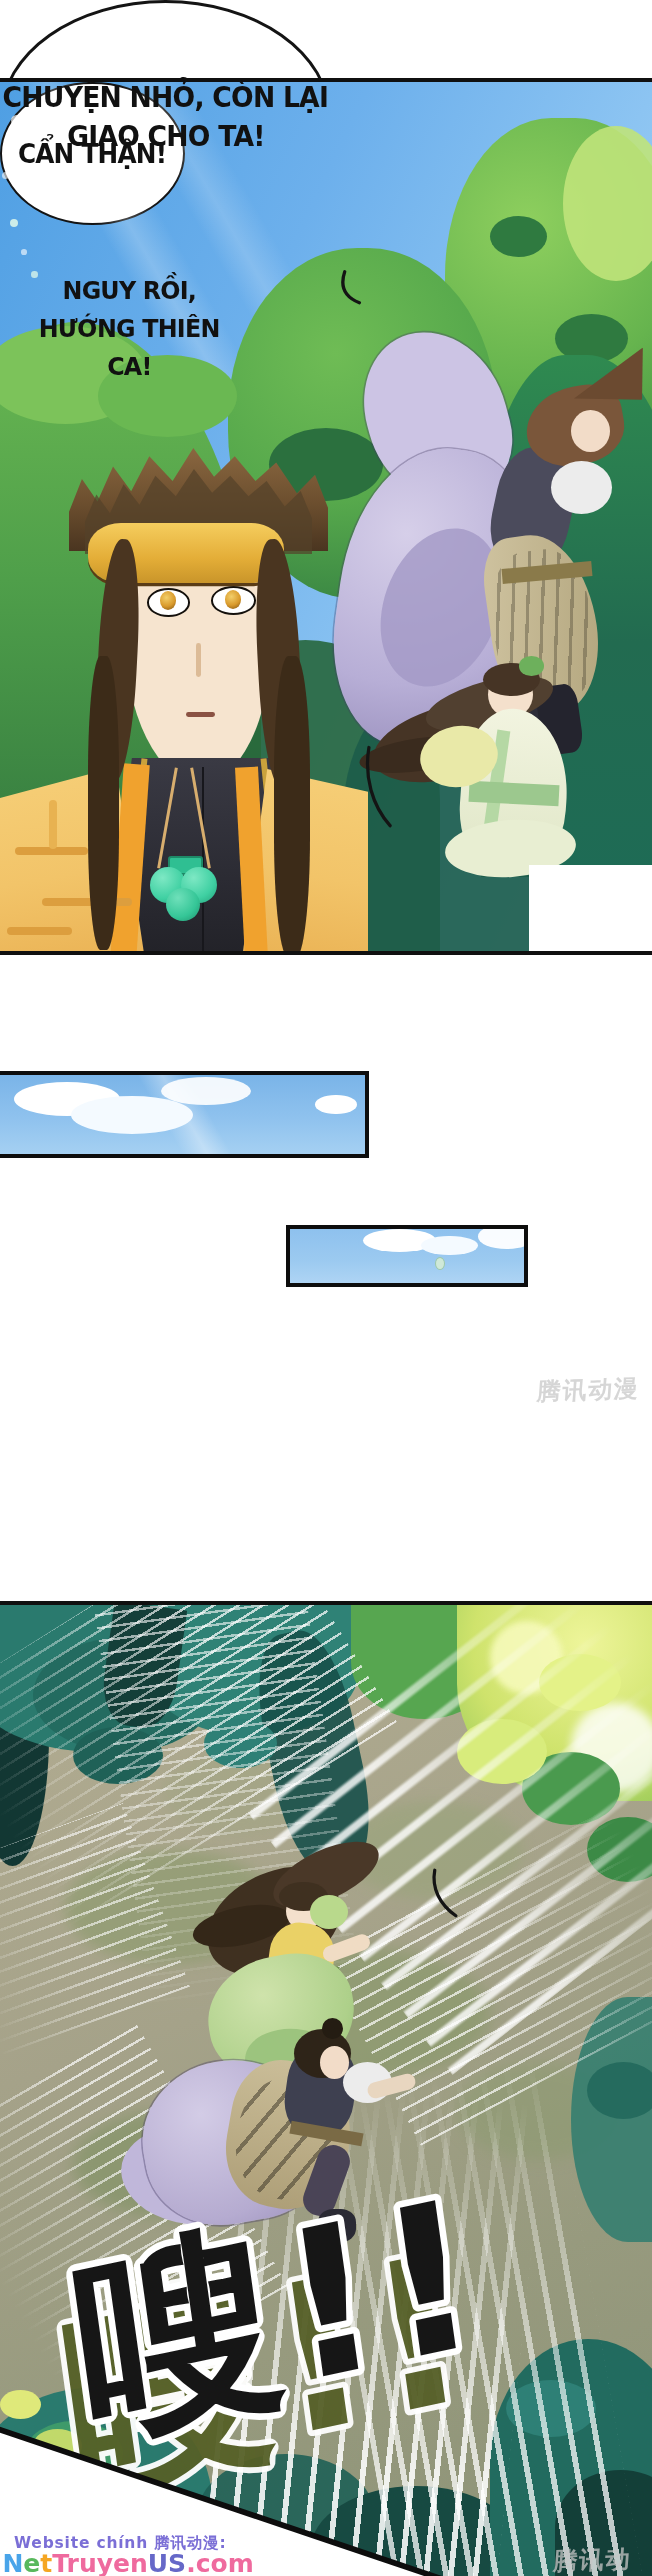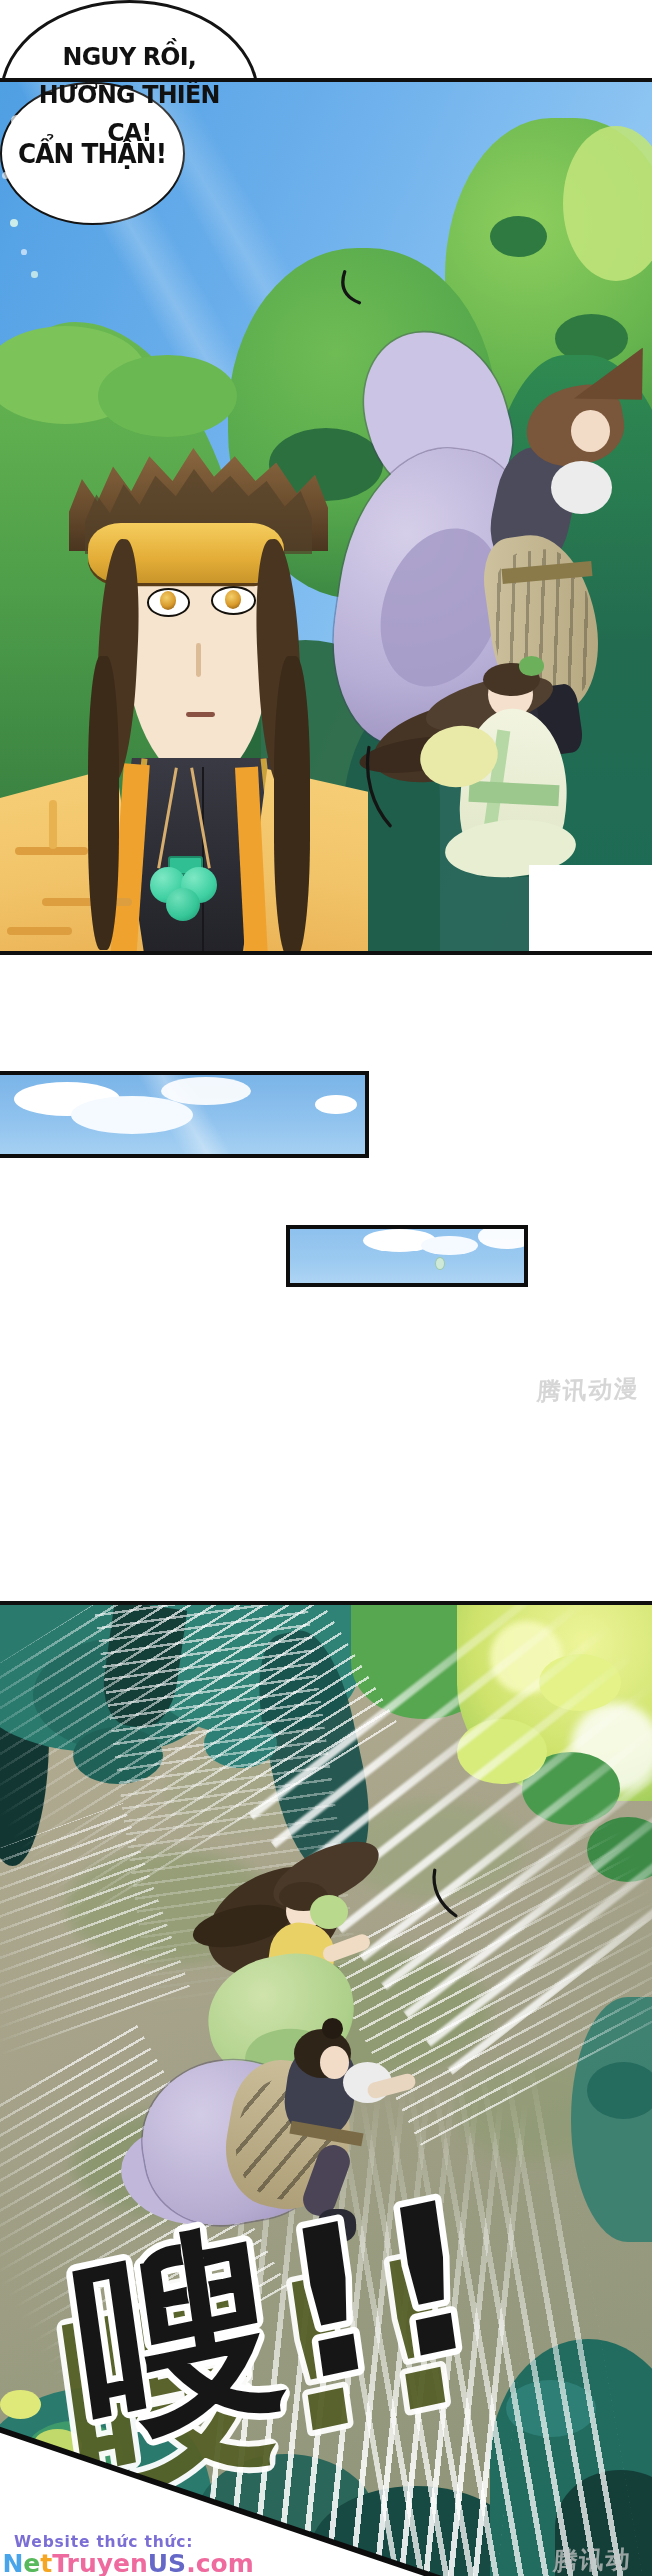--- a/index.html
+++ b/index.html
@@ -128,20 +128,24 @@
       <div class="btxt">CẨN THẬN!</div>
     </div>
     <svg class="a" style="left:330px;top:188px;" width="49" height="41" viewBox="0 0 60 50">
       <path d="M18,2 C12,20 18,33 36,40" fill="none" stroke="#141414" stroke-width="4" stroke-linecap="round"></path>
     </svg>
   </div>
 
   <svg class="a" style="left:351px;top:744px;z-index:6;" width="57" height="86" viewBox="0 0 70 105">
     <path d="M22,4 C16,40 26,75 48,100" fill="none" stroke="#141414" stroke-width="4" stroke-linecap="round"></path>
   </svg>
+  <div class="bubble" style="left:222px;top:822px;width:325px;height:228px;font-size:28px;line-height:39px;">
+    <div class="btxt">CHUYỆN NHỎ, CÒN LẠI</div>
+    <div class="btxt">GIAO CHO TA!</div>
+  </div>
 
   <div class="a" style="left:-6.5px;top:1071px;width:375px;height:87px;border:4.9px solid #0d0d0d;box-sizing:border-box;overflow:hidden;background:linear-gradient(180deg,#7ab4e8 0%,#8fc2ee 55%,#a5d0f2 100%);">
     <div class="a" style="left:65px;top:-16.3px;width:245px;height:114px;background:linear-gradient(60deg,transparent 42%,rgba(255,255,255,.35) 50%,transparent 58%);"></div>
     <div class="a blob" style="left:16.3px;top:6.5px;width:106px;height:34px;background:#fff;"></div>
     <div class="a blob" style="left:73px;top:21px;width:122px;height:38px;background:#f4faff;"></div>
     <div class="a blob" style="left:163px;top:1.6px;width:90px;height:28px;background:#fff;opacity:.9;"></div>
     <div class="a blob" style="left:317px;top:19.6px;width:42px;height:19.6px;background:#fff;"></div>
   </div>
   <div class="a" style="left:286px;top:1225px;width:242px;height:62px;border:4.9px solid #0d0d0d;box-sizing:border-box;overflow:hidden;background:linear-gradient(180deg,#8ec1ee 0%,#9ccaf0 60%,#aed4f4 100%);">
     <div class="a blob" style="left:73px;top:0px;width:73px;height:23px;background:#fff;"></div>
@@ -244,17 +248,17 @@
   <div class="bubble" style="left:326px;top:1911px;width:253px;height:184px;font-size:25px;line-height:38px;">
     <div class="btxt">NGUY RỒI,</div>
     <div class="btxt">HƯỚNG THIÊN</div>
     <div class="btxt">CA!</div>
   </div>
 
   <svg class="a" style="left:0;top:2415px;z-index:7;" width="457" height="161" viewBox="0 0 560 197">
     <line x1="-6" y1="16" x2="545" y2="202" stroke="#0d0d0d" stroke-width="7"></line>
   </svg>
 
-  <div class="a ftlabel" style="left:14px;top:2533px;color:#7b6fd6;z-index:9;">Website thức thức:</div>
+  <div class="a ftlabel" style="left:14px;top:2533px;color:#7b6fd6;z-index:9;">Website chính 腾讯动漫:</div>
   <div class="a ftsite" style="left:2.4px;top:2549px;z-index:9;"><span style="color: rgb(73, 164, 233);">N</span><span style="color: rgb(88, 184, 92);">e</span><span style="color: rgb(245, 166, 35);">t</span><span style="color: rgb(239, 106, 158);">T</span><span style="color: rgb(239, 106, 158);">r</span><span style="color: rgb(239, 106, 158);">u</span><span style="color: rgb(239, 106, 158);">y</span><span style="color: rgb(239, 106, 158);">e</span><span style="color: rgb(239, 106, 158);">n</span><span style="color: rgb(102, 104, 200);">U</span><span style="color: rgb(102, 104, 200);">S</span><span style="color: rgb(239, 106, 158);">.</span><span style="color: rgb(239, 106, 158);">c</span><span style="color: rgb(239, 106, 158);">o</span><span style="color: rgb(239, 106, 158);">m</span></div>
 
 </div>
 
 
 </body></html>

